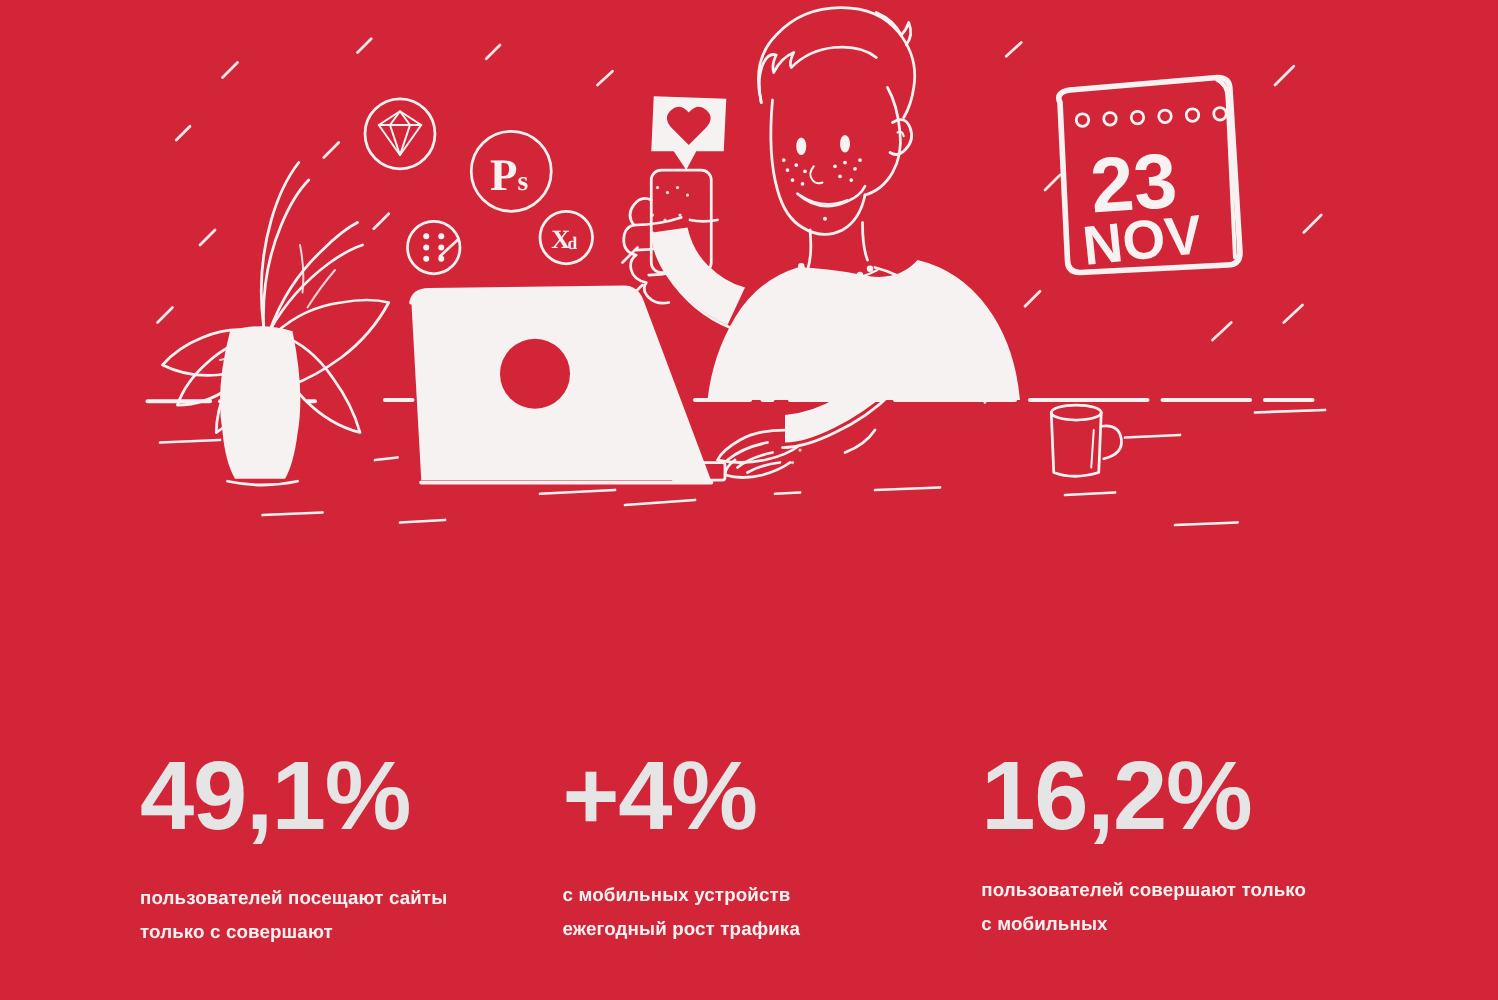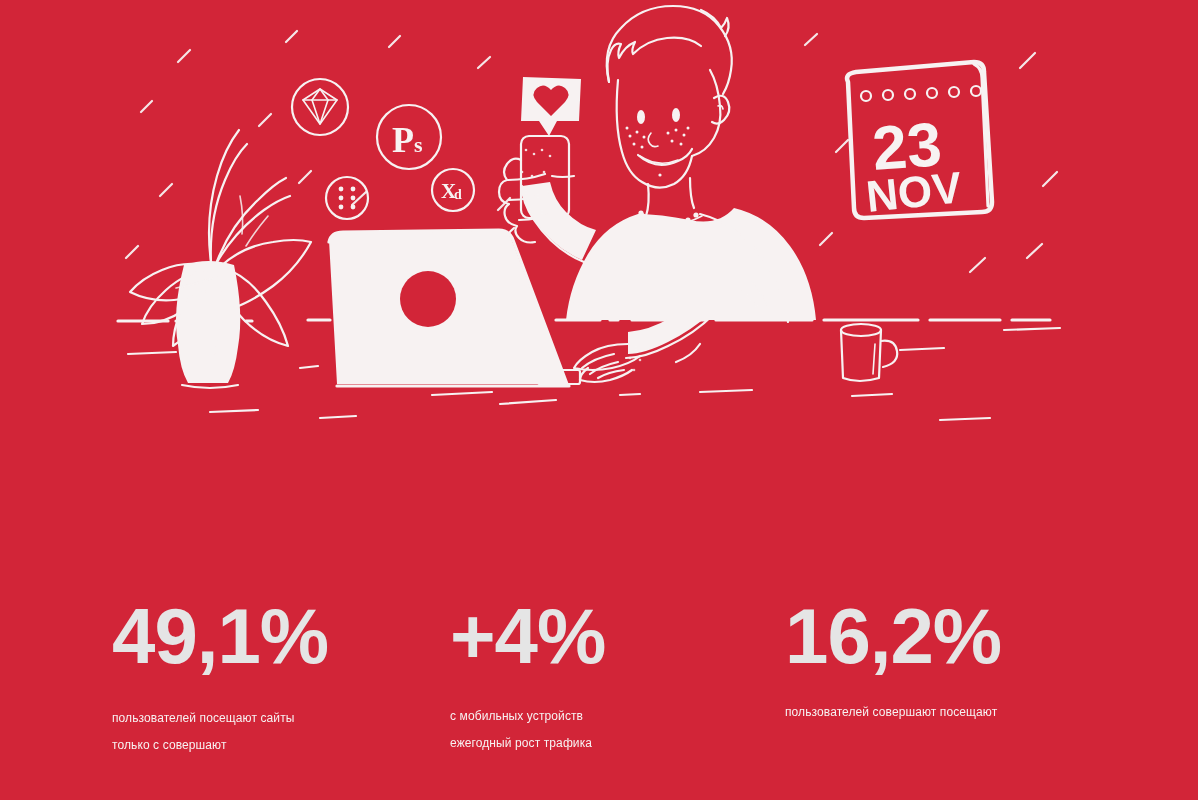--- a/index.html
+++ b/index.html
@@ -53,23 +53,23 @@
     line-height: 82px;
     font-weight: 700;
     letter-spacing: -1px;
     color: #e5e5e5;
     margin: 0;
     white-space: nowrap;
   }
   .stat-desc {
     margin: 0;
     padding-top: 28px;
-    font-size: 12px;
+    font-size: 15px;
     line-height: 27px;
-    font-weight: 400;
+    font-weight: 700;
     color: #f7f2f2;
     letter-spacing: 0.1px;
   }
   .stat-2 .stat-desc { padding-top: 26px; }
   .stat-3 .stat-desc { padding-top: 22px; }
   .stat-desc span { display: block; }
 </style>
 </head>
 <body>
 
@@ -360,19 +360,20 @@
       <div class="stat-value">+4%</div>
       <div class="stat-desc">
         <span>с мобильных устройств</span>
         <span>ежегодный рост трафика</span>
       </div>
     </div>
 
     <div class="stat stat-3">
       <div class="stat-value">16,2%</div>
       <div class="stat-desc">
-        <span>пользователей совершают посещают</span>
+        <span>пользователей совершают только</span>
+        <span>с мобильных</span>
       </div>
     </div>
 
   </div>
 
 </div>
 
 </body></html>

